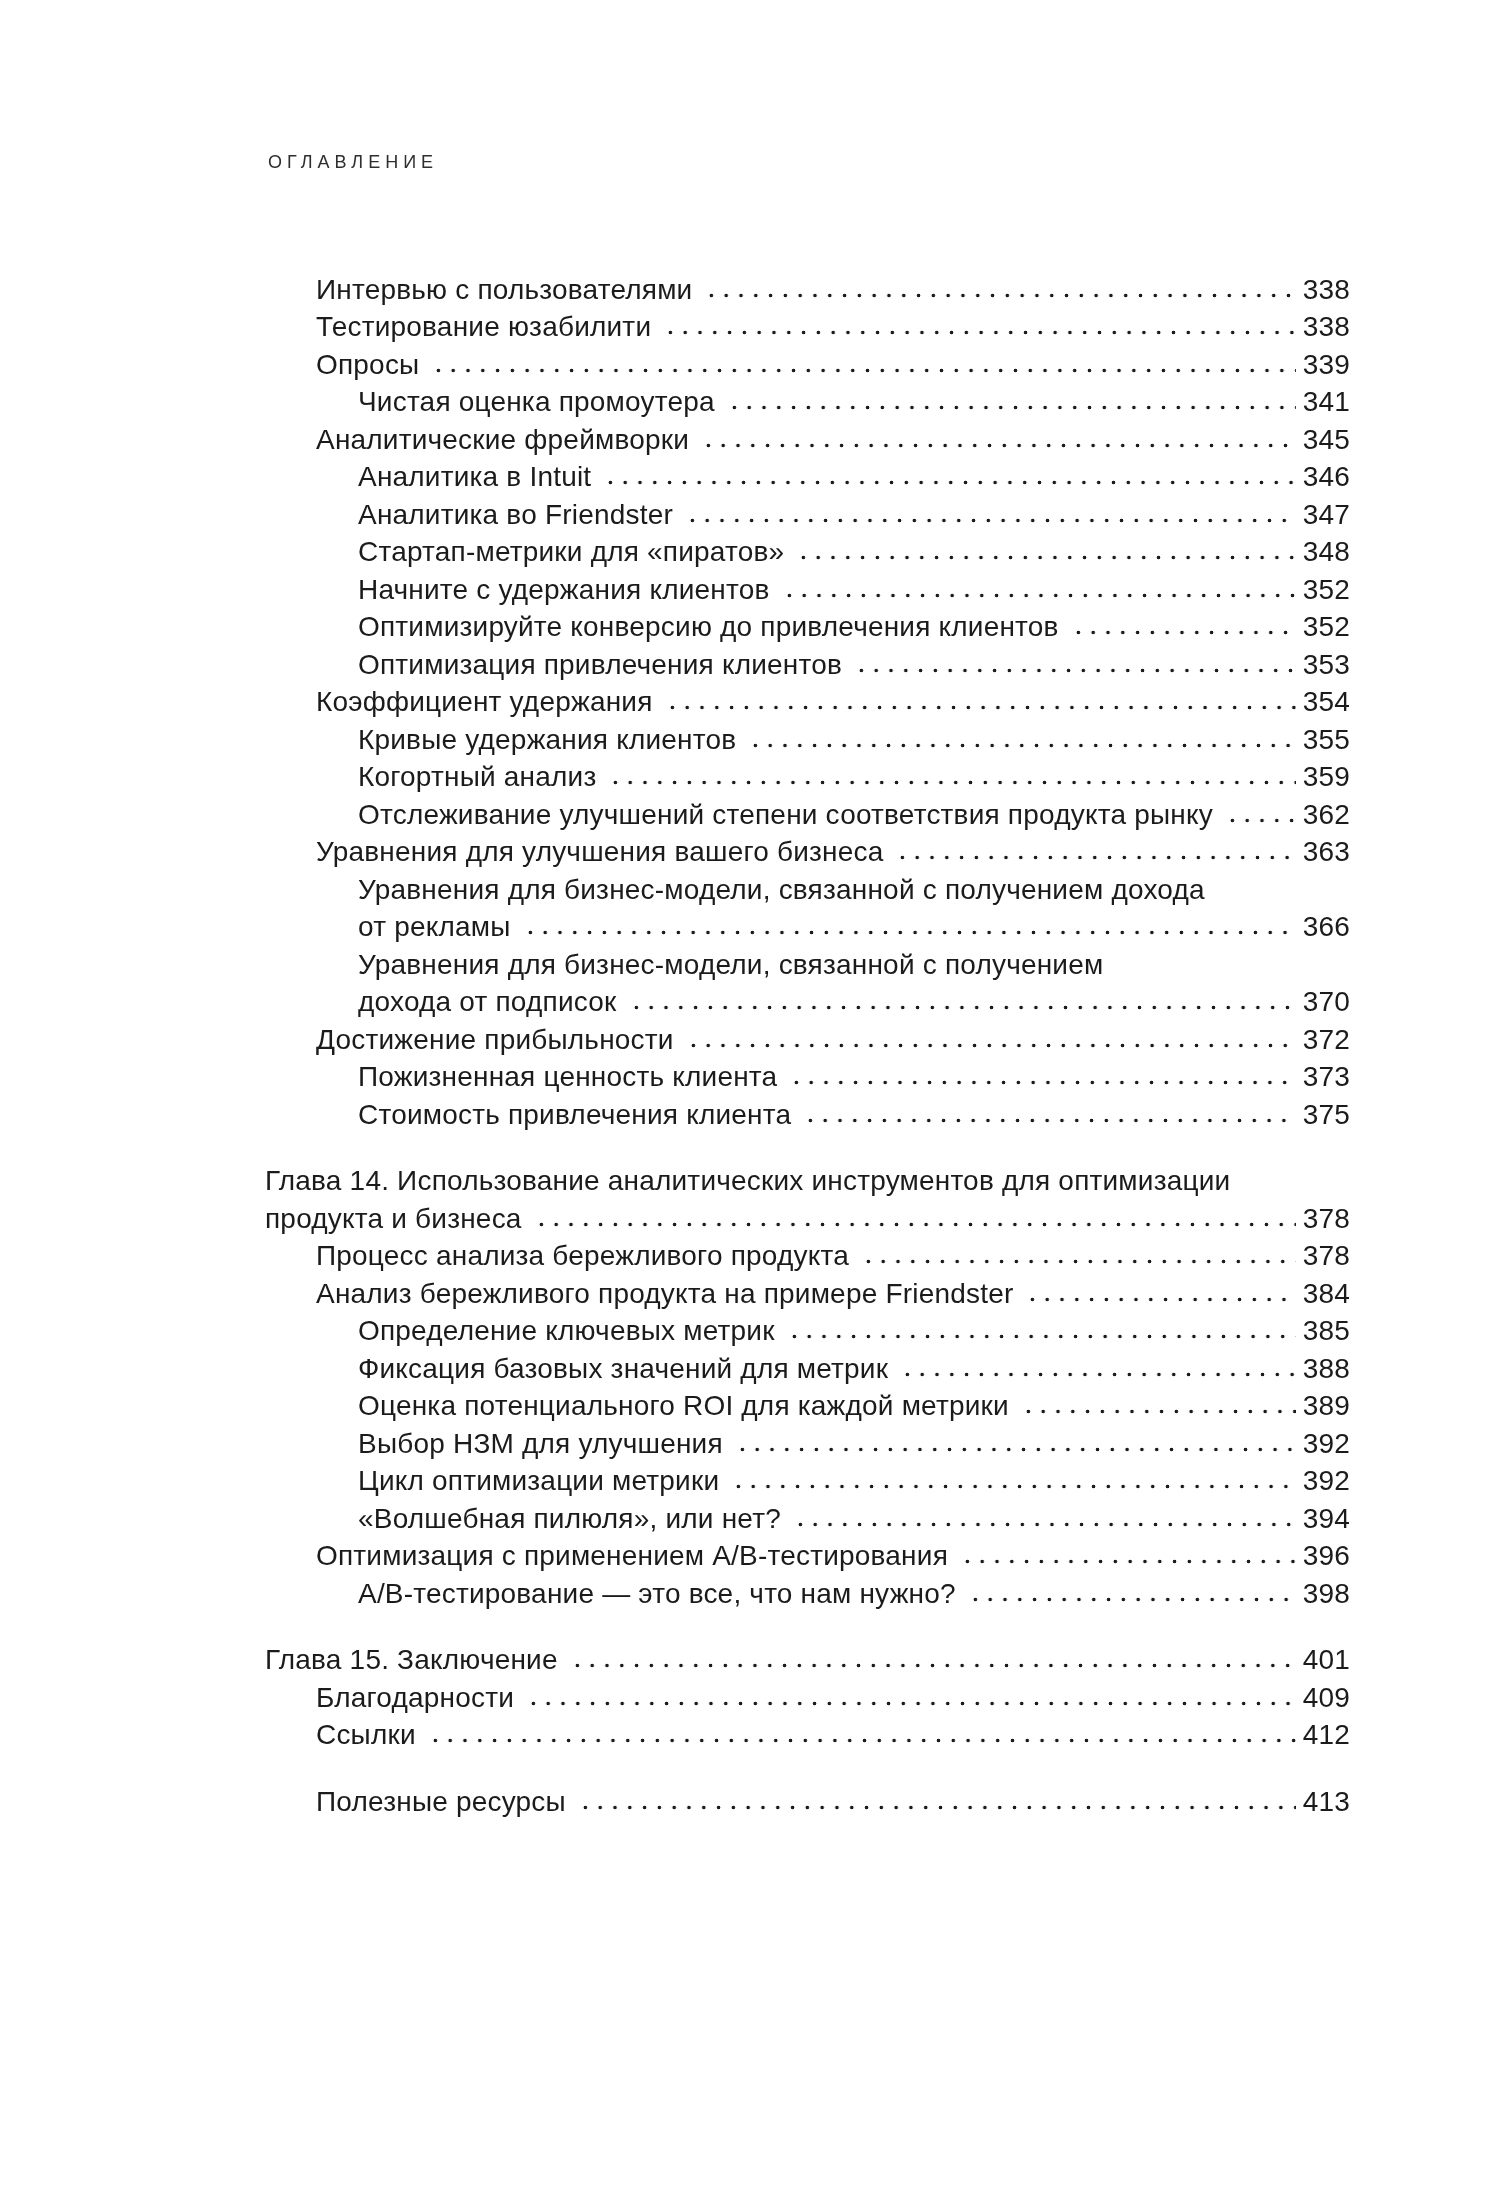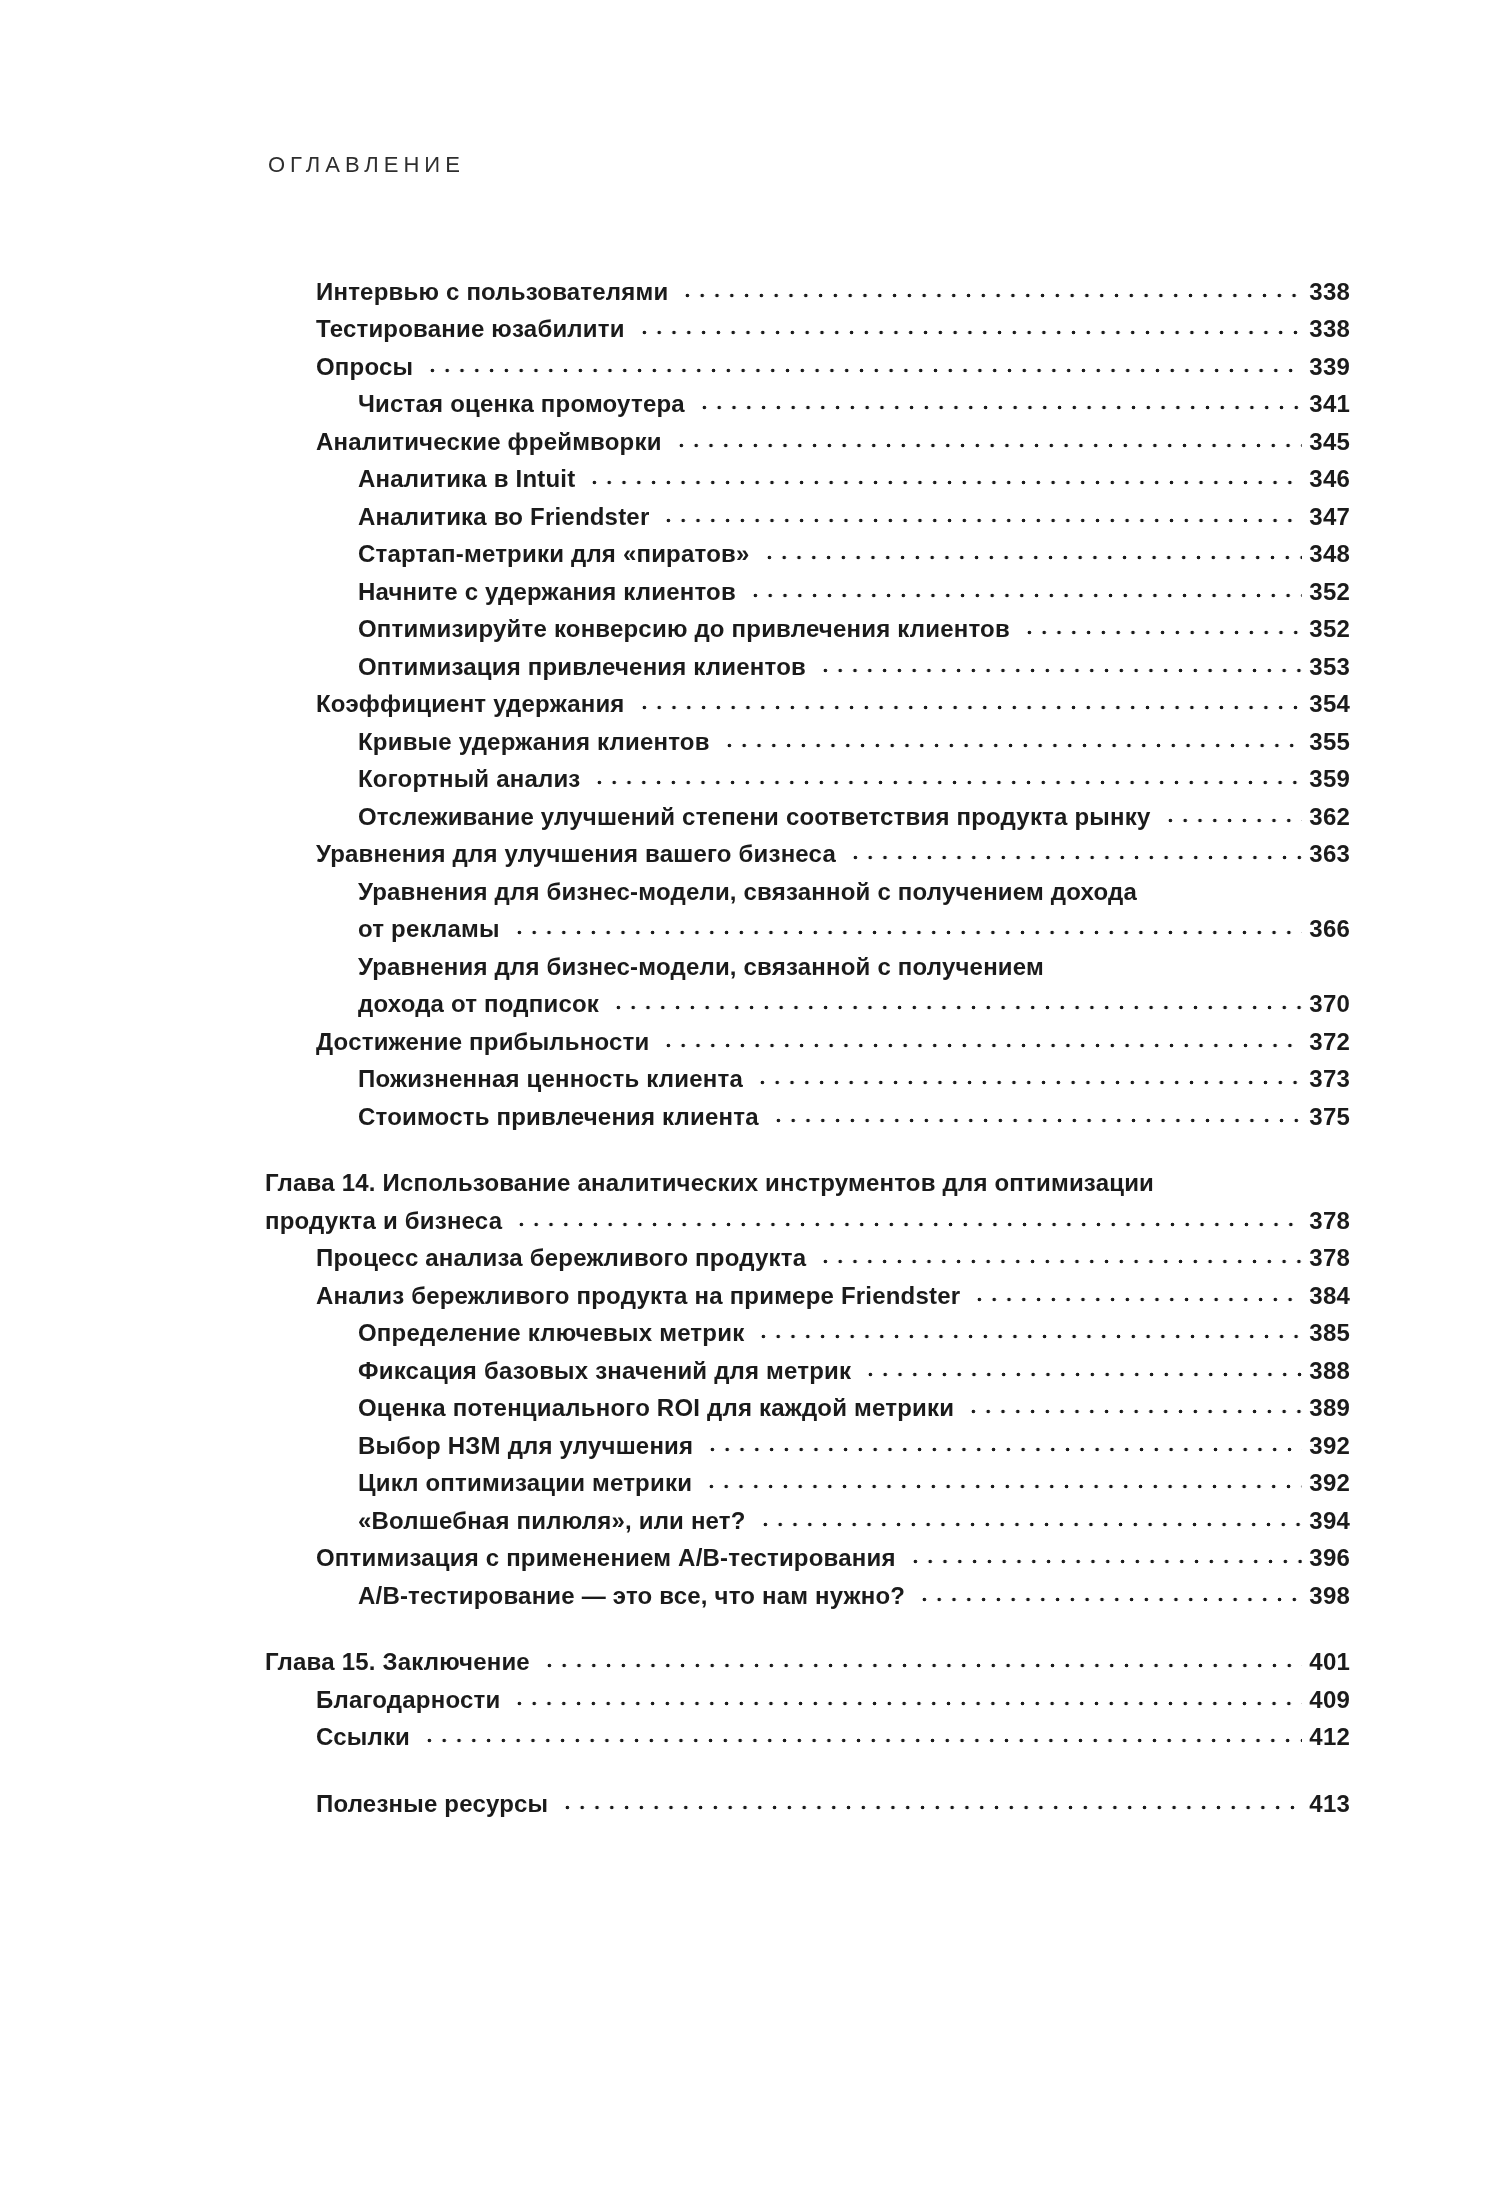--- a/index.html
+++ b/index.html
@@ -9,37 +9,37 @@
     background: #ffffff;
     position: relative;
     font-family: "Liberation Sans", sans-serif;
     color: #1b1b1b;
     overflow: hidden;
   }
   .page-title {
     position: absolute;
     left: 268px;
     top: 152px;
-    font-size: 22px;
+    font-size: 18px;
     font-weight: 400;
     letter-spacing: 5px;
     color: #2e2e2e;
   }
   .toc {
     position: absolute;
     left: 265px;
     top: 268px;
     width: 1085px;
   }
   .row {
     display: flex;
     align-items: flex-end;
     height: 37.5px;
-    font-size: 24px;
-    font-weight: 700;
+    font-size: 28px;
+    font-weight: 400;
     white-space: nowrap;
     letter-spacing: 0.2px;
   }
   .lvl0 { padding-left: 0; }
   .lvl1 { padding-left: 51px; }
   .lvl2 { padding-left: 93px; }
   .gap  { margin-top: 29px; }
   .label { flex: 0 0 auto; }
   .dots {
     flex: 1 1 auto;

